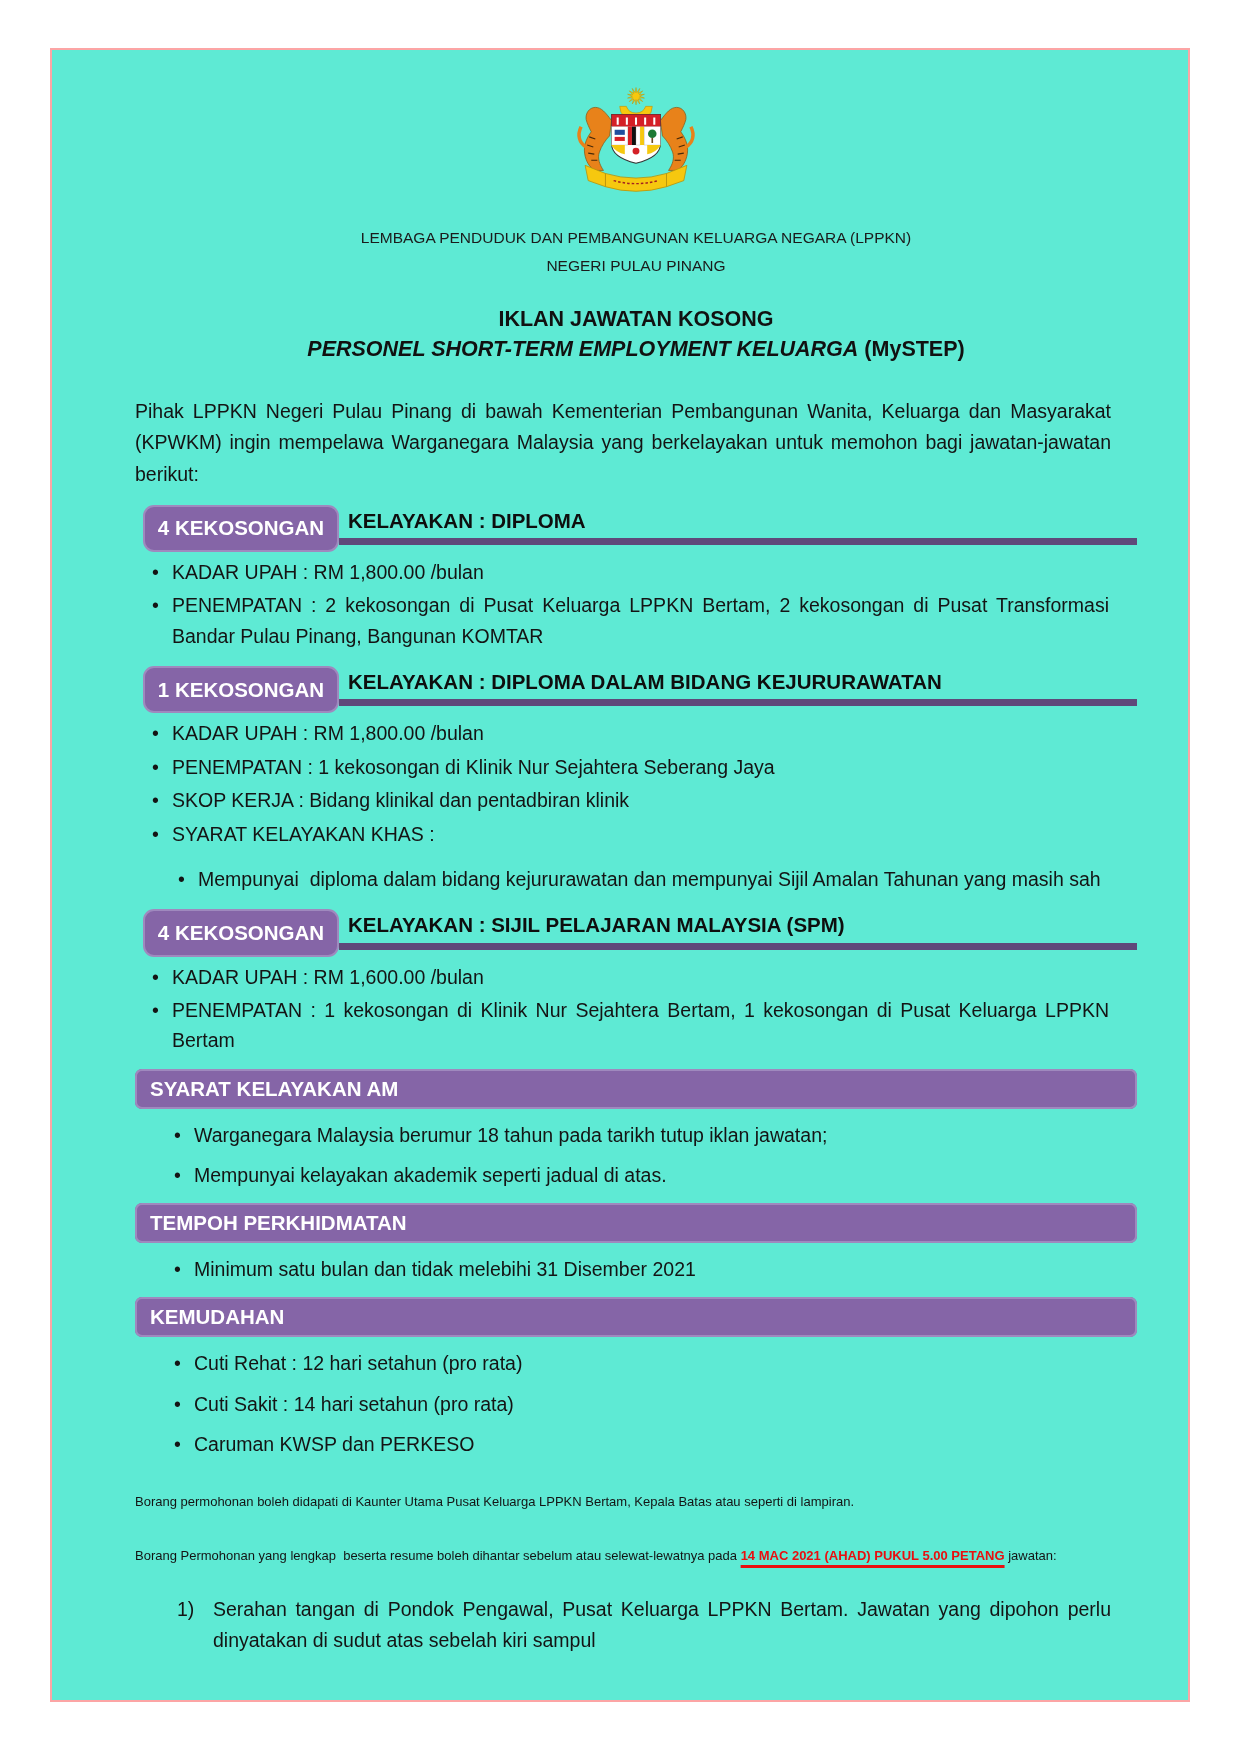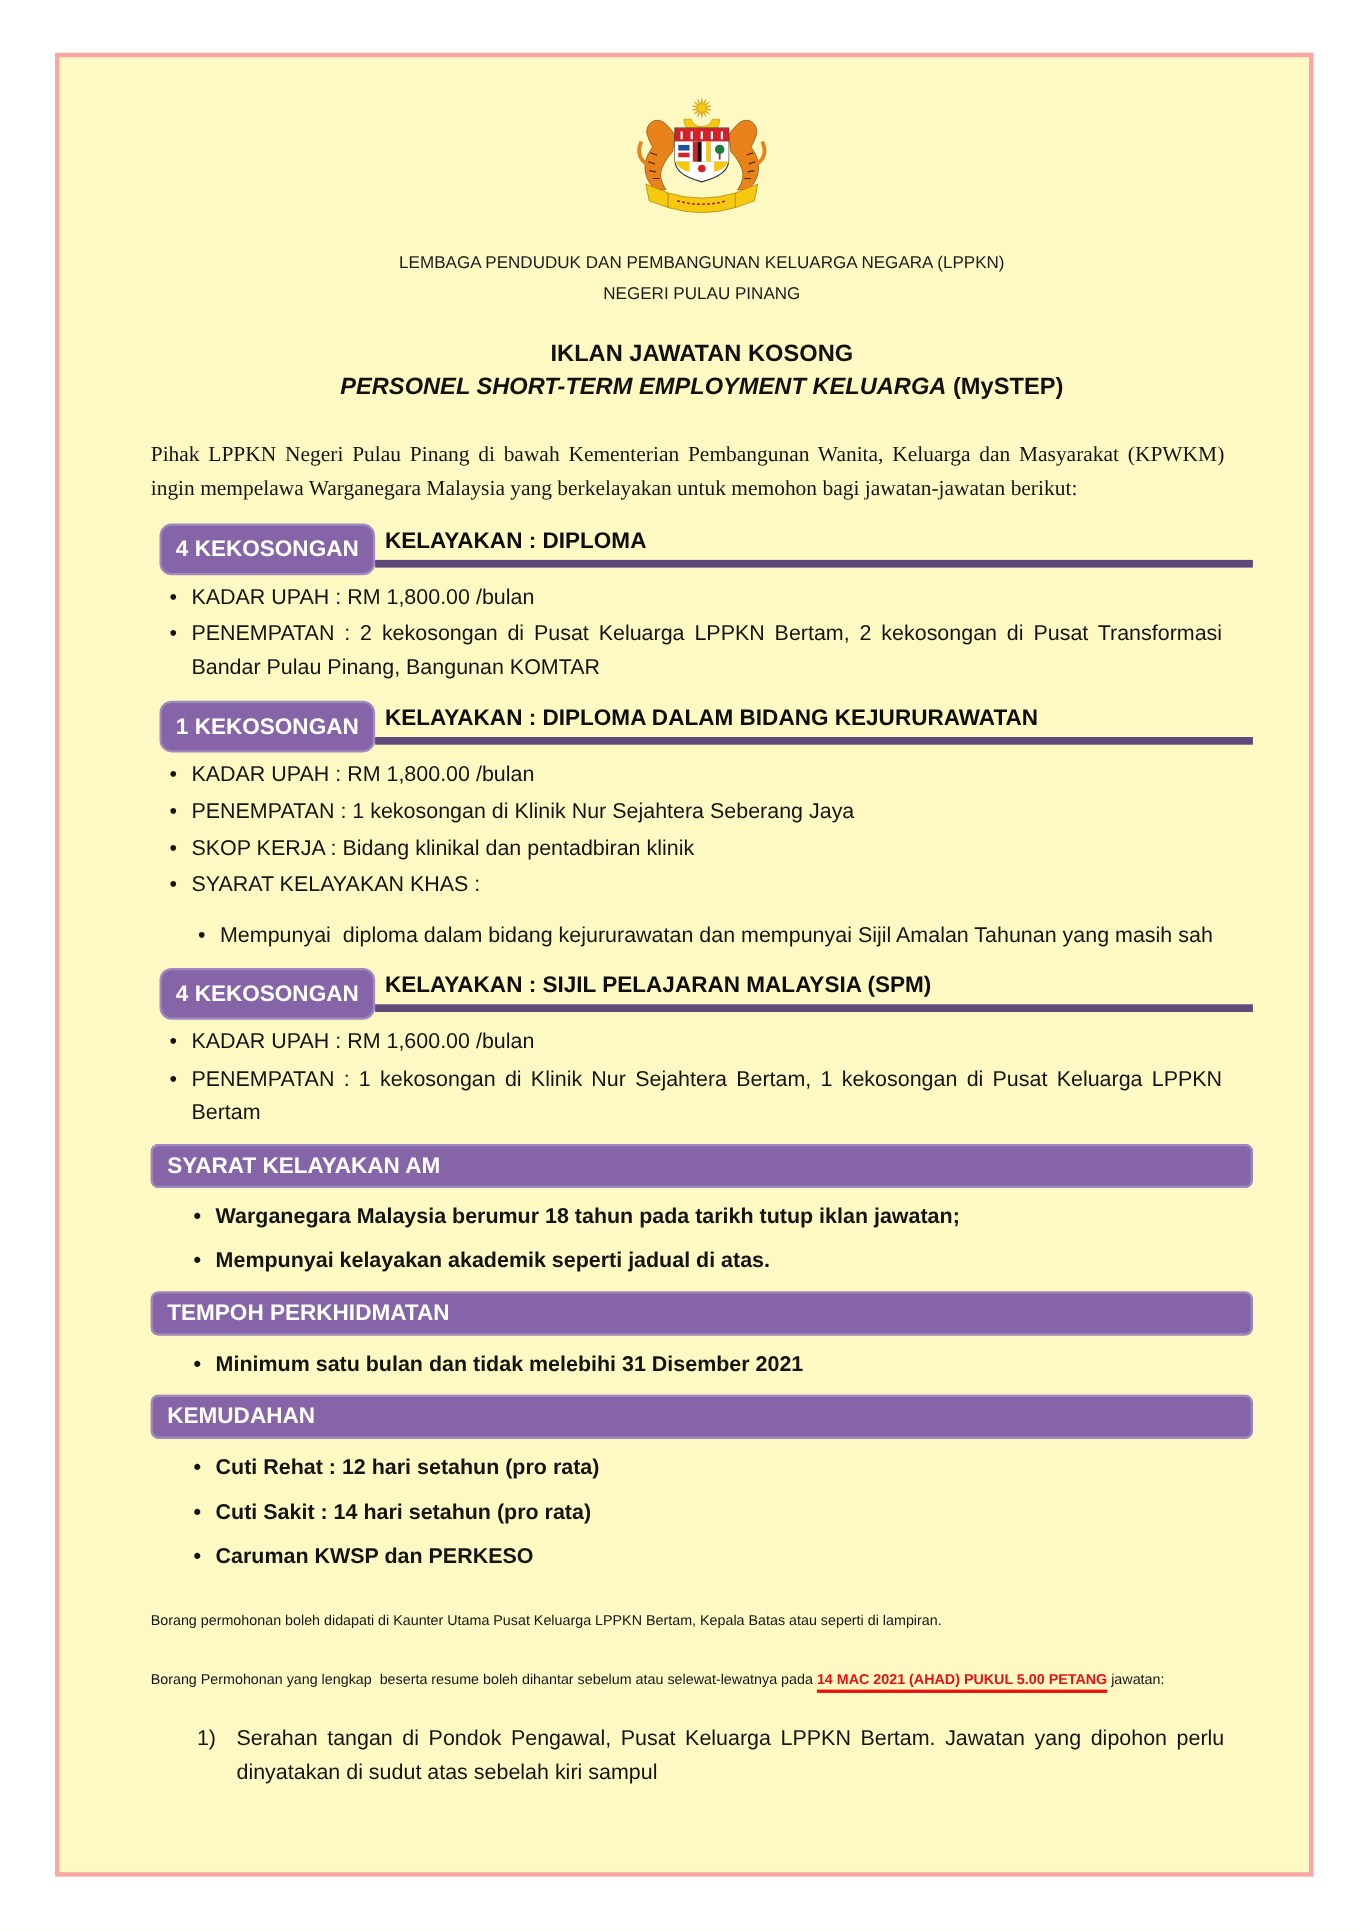--- a/index.html
+++ b/index.html
@@ -1,46 +1,46 @@
 <!DOCTYPE html>
 <html><head>
 <meta charset="utf-8">
 <style>
   html,body{margin:0;padding:0;background:#ffffff;}
   body{width:1241px;height:1755px;position:relative;font-family:"Liberation Sans",sans-serif;color:#141414;}
-  .sheet{position:absolute;left:50px;top:48px;width:1136px;height:1650px;border:4px solid #fca5a5;background:#fef9c3;box-sizing:content-box;overflow:hidden;}
+  .sheet{position:absolute;left:50px;top:48px;width:1136px;height:1650px;border:2px solid #fca5a5;background:#5eead4;box-sizing:content-box;overflow:hidden;}
   .inner{padding:0 51px 0 83px;}
 
   .crest{width:152px;height:120px;margin:34px auto 0;display:block;}
 
   .org{margin-top:20px;text-align:center;font-size:15.5px;line-height:1.78;color:#1b1b1b;}
   .doc-title{margin:28px 0 0;text-align:center;font-size:21.5px;font-weight:bold;color:#111;}
   .doc-subtitle{margin:5px 0 0;text-align:center;font-size:21.5px;font-weight:bold;color:#111;}
   .doc-subtitle .it{font-style:italic;}
 
-  .intro{margin:34px 0 0;padding-right:26px;font-size:19.5px;line-height:1.6;text-align:justify;white-space:pre-wrap;font-family:Liberation Serif, serif;}
+  .intro{margin:34px 0 0;padding-right:26px;font-size:19.5px;line-height:1.6;text-align:justify;white-space:pre-wrap;}
 
   .vac-section{margin-top:15px;}
   .sec-head{display:flex;align-items:flex-end;}
   .badge{margin-left:8px;margin-bottom:-7px;background:#8565A7;border:2px solid #9F89BE;border-radius:11px;color:#fff;
          font-weight:bold;font-size:20.5px;min-width:196px;padding:6px 12px;box-sizing:border-box;
          display:flex;align-items:center;justify-content:center;text-align:center;align-self:stretch;}
   .sec-heading{flex:1;border-bottom:7px solid #5F497A;font-weight:bold;font-size:20.5px;line-height:1.28;
                padding:3px 0 4px 9px;color:#0e0e0e;}
   .vac-bullets{margin:12px 0 0;padding:0 28px 0 10px;list-style:none;}
   .vac-bullets li{position:relative;padding-left:27px;font-size:19.5px;line-height:1.56;text-align:justify;margin-bottom:3px;}
   .vac-bullets li::before{content:"\2022";position:absolute;left:7px;top:0;}
   .sub-bullets{margin:16px 0 4px;padding:0 28px 0 38px;list-style:none;}
   .sub-bullets li{position:relative;padding-left:25px;font-size:19.5px;line-height:1.5;text-align:justify;white-space:pre-wrap;}
   .sub-bullets li::before{content:"\2022";position:absolute;left:5px;top:0;}
 
   .info-section{margin-top:13px;}
   .banner{background:#8565A7;border-radius:7px;box-shadow:inset 0 0 0 2px #9F89BE;color:#fff;
           font-weight:bold;font-size:20.5px;padding:8px 15px;}
-  .info-bullets{margin:12px 0 4px;padding:0 28px 0 34px;list-style:none;font-weight:bold;}
+  .info-bullets{margin:12px 0 4px;padding:0 28px 0 34px;list-style:none;}
   .info-bullets li{position:relative;padding-left:25px;font-size:19.5px;line-height:1.5;margin-bottom:11px;}
   .info-bullets li::before{content:"\2022";position:absolute;left:5px;top:0;}
 
   .para{margin:33px 0 0;padding-right:26px;font-size:13px;line-height:1.6;text-align:justify;white-space:pre-wrap;}
   .deadline{color:#E90F0F;font-weight:bold;text-decoration:underline;text-decoration-thickness:2.5px;text-underline-offset:5px;}
 
   .apply-list{margin:27px 0 0;padding:0 26px 0 42px;list-style:none;}
   .apply-list li{position:relative;padding-left:36px;font-size:19.5px;line-height:1.62;text-align:justify;margin-bottom:4px;}
   .apply-list .num{position:absolute;left:0;top:0;}
 </style>

